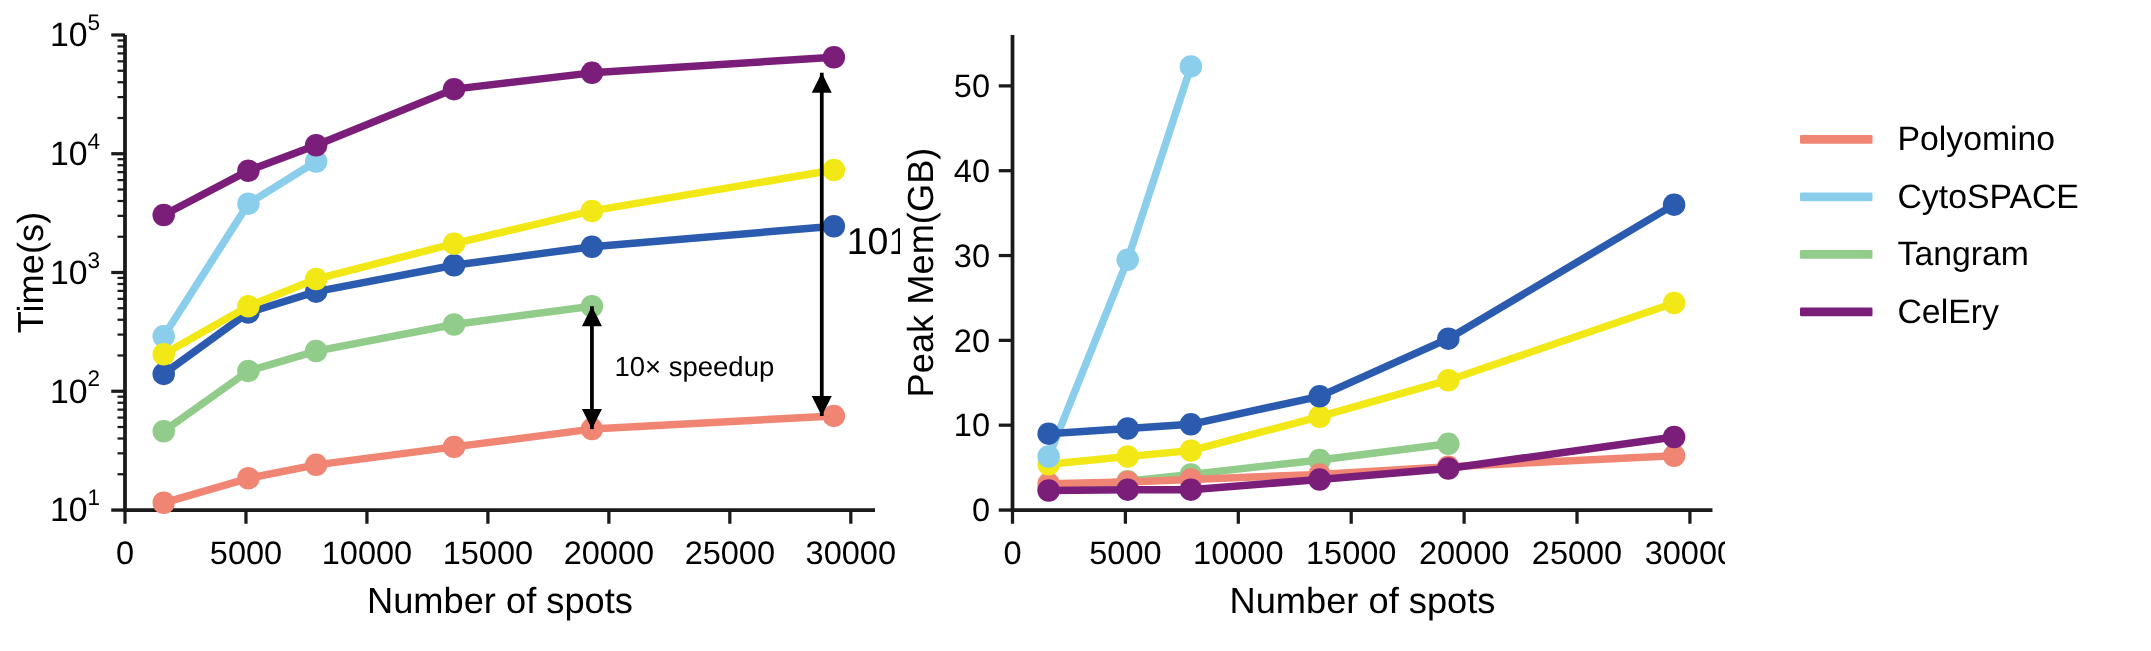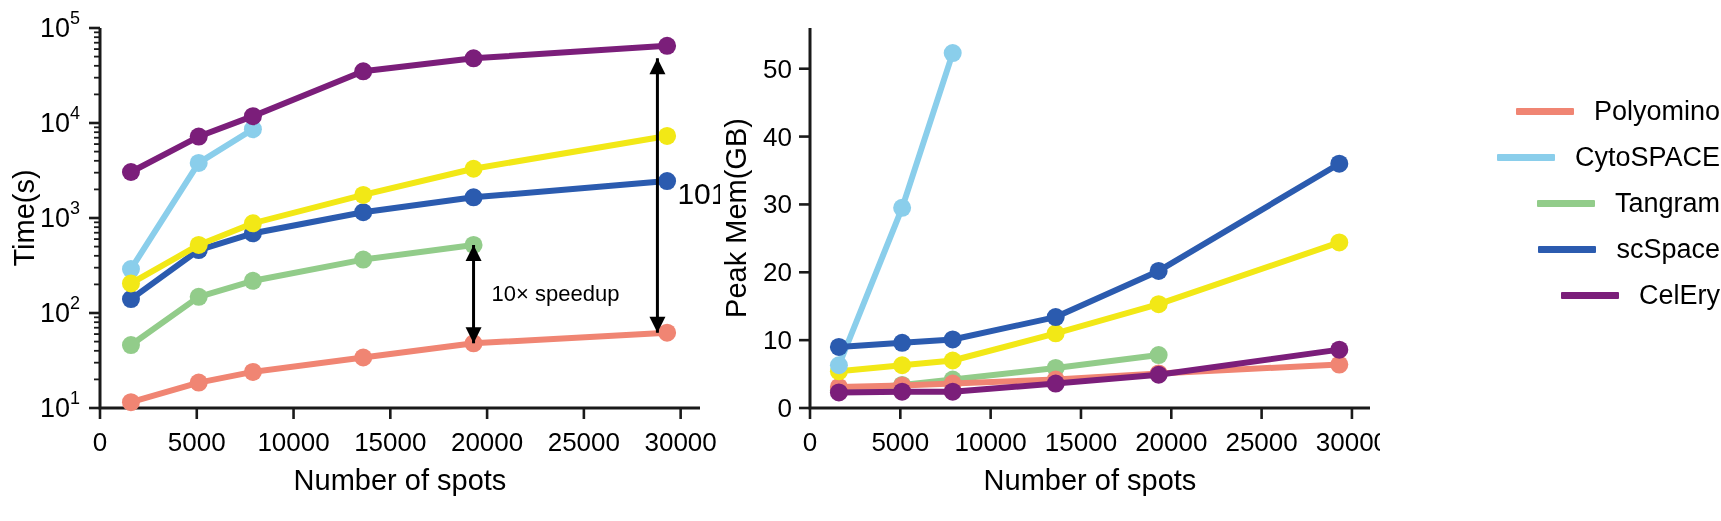--- a/index.html
+++ b/index.html
@@ -29,21 +29,20 @@
   #legend {
     position: absolute;
     left: 1440px;
     top: 88px;
     width: 280px;
   }
   .legend-row {
     display: flex;
     align-items: center;
     height: 46px;
-    justify-content: flex-end;
   }
   .legend-swatch {
     width: 58px;
     height: 7px;
     border-radius: 1px;
     flex: 0 0 auto;
   }
   .legend-label {
     margin-left: 20px;
     font-size: 27px;
@@ -289,22 +288,18 @@
     </div>
     <div class="legend-row">
       <span class="legend-swatch" style="background: rgb(138, 206, 235);"></span>
       <span class="legend-label">CytoSPACE</span>
     </div>
     <div class="legend-row">
       <span class="legend-swatch" style="background: rgb(146, 204, 138);"></span>
       <span class="legend-label">Tangram</span>
     </div>
     <div class="legend-row">
-      <span class="legend-swatch" style="background: rgb(43, 91, 175);"></span>
-      <span class="legend-label">scSpace</span>
-    </div>
-    <div class="legend-row">
       <span class="legend-swatch" style="background: rgb(123, 30, 122);"></span>
       <span class="legend-label">CelEry</span>
     </div>
   </div>
 
 </div>
 
 </body></html>

